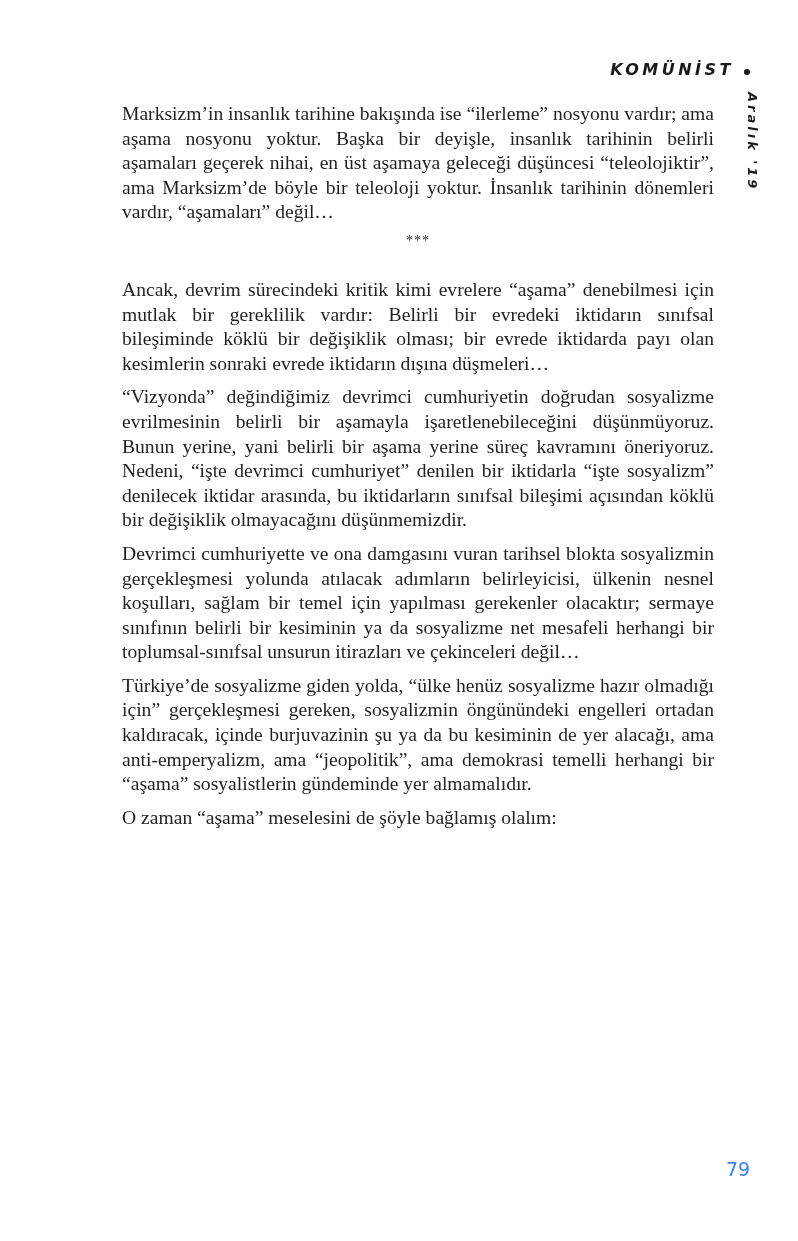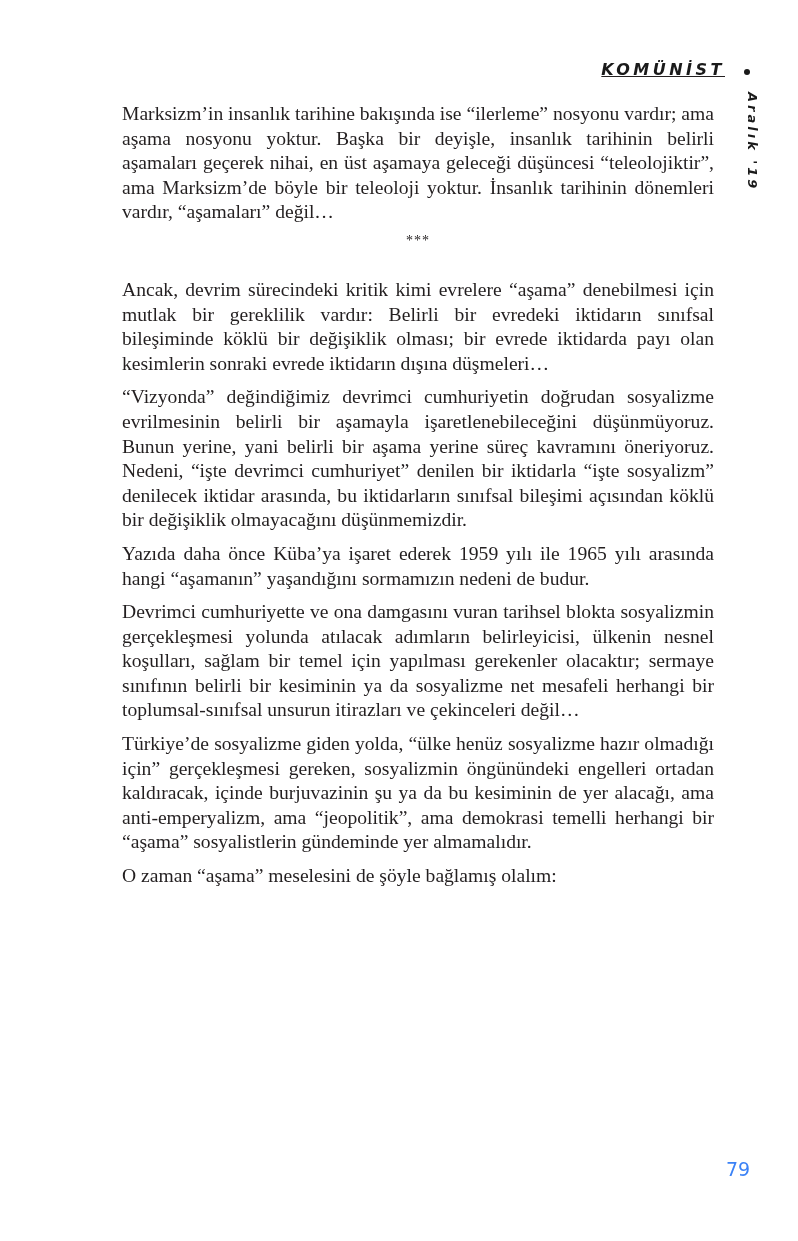--- a/index.html
+++ b/index.html
@@ -13,22 +13,21 @@
       position: relative;
       overflow: hidden;
       color: #231f20;
     }
     .running-head {
       position: absolute;
       top: 60px;
       right: 48px;
       display: flex;
       align-items: center;
-      gap: 19px;
-      text-decoration: underline;
+      gap: 10px;
     }
     .journal-name {
       font-family: "DejaVu Sans", sans-serif;
       font-weight: bold;
       font-style: italic;
       font-size: 16px;
       letter-spacing: 3.5px;
       color: #1a1a1a;
     }
     .bullet {
@@ -92,19 +91,18 @@
   <span class="bullet"></span>
 </div>
 
 <div class="issue-date">Aralık '19</div>
 
 <div class="text-column">
   <p>Marksizm’in insanlık tarihine bakışında ise “ilerleme” nosyonu var­dır; ama aşama nosyonu yoktur. Başka bir deyişle, insanlık tarihinin belirli aşamaları geçerek nihai, en üst aşamaya geleceği düşüncesi “teleolojiktir”,  ama Marksizm’de böyle bir teleoloji yoktur. İnsanlık tarihinin dönemleri vardır, “aşamaları” değil…</p>
   <p class="separator">***</p>
   <p>Ancak, devrim sürecindeki kritik kimi evrelere “aşama” denebilmesi için mutlak bir gereklilik vardır: Belirli bir evredeki iktidarın sınıf­sal bileşiminde köklü bir değişiklik olması; bir evrede iktidarda payı olan kesimlerin sonraki evrede iktidarın dışına düşmeleri…</p>
   <p>“Vizyonda” değindiğimiz devrimci cumhuriyetin doğrudan sosya­lizme evrilmesinin belirli bir aşamayla işaretlenebileceğini düşün­müyoruz. Bunun yerine, yani belirli bir aşama yerine süreç kavra­mını öneriyoruz. Nedeni, “işte devrimci cumhuriyet” denilen bir iktidarla “işte sosyalizm” denilecek iktidar arasında, bu iktidarların sınıfsal bileşimi açısından köklü bir değişiklik olmayacağını düşün­memizdir.</p>
-  <p>Yazıda daha önce Küba’ya işaret ederek 1959 yılı ile 1965 yılı ara­sında hangi “aşamanın” yaşandığını sormamızın nedeni de budur.</p>
   <p>Devrimci cumhuriyette ve ona damgasını vuran tarihsel blokta sos­yalizmin gerçekleşmesi yolunda atılacak adımların belirleyicisi, ül­kenin nesnel koşulları, sağlam bir temel için yapılması gerekenler olacaktır; sermaye sınıfının belirli bir kesiminin ya da sosyalizme net mesafeli herhangi bir toplumsal-sınıfsal unsurun itirazları ve çekin­celeri değil…</p>
   <p>Türkiye’de sosyalizme giden yolda, “ülke henüz sosyalizme hazır olmadığı için” gerçekleşmesi gereken, sosyalizmin öngünündeki engelleri ortadan kaldıracak, içinde burjuvazinin şu ya da bu kesi­minin de yer alacağı, ama anti-emperyalizm, ama “jeopolitik”, ama demokrasi temelli herhangi bir “aşama” sosyalistlerin gündeminde yer almamalıdır.</p>
   <p>O zaman “aşama” meselesini de şöyle bağlamış olalım:</p>
 </div>
 
 <div class="page-number">79</div>
 
 </body></html>

